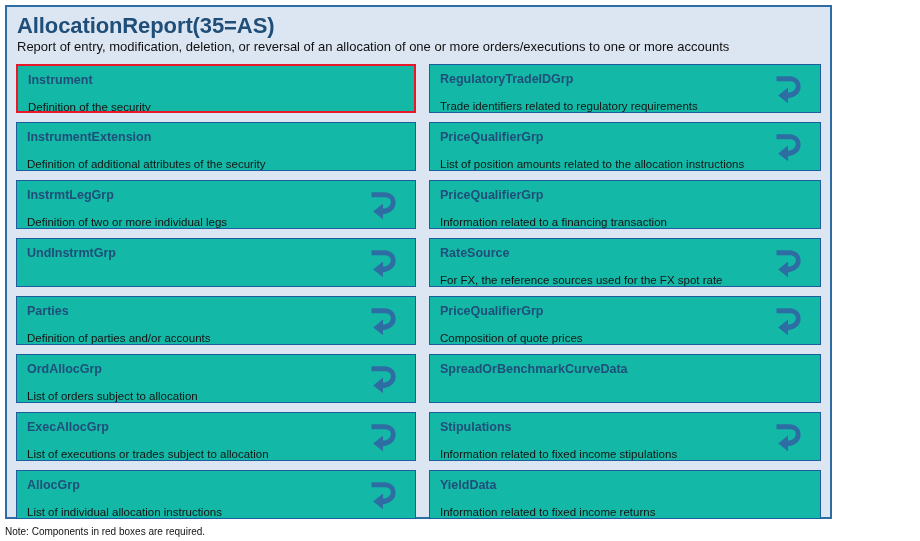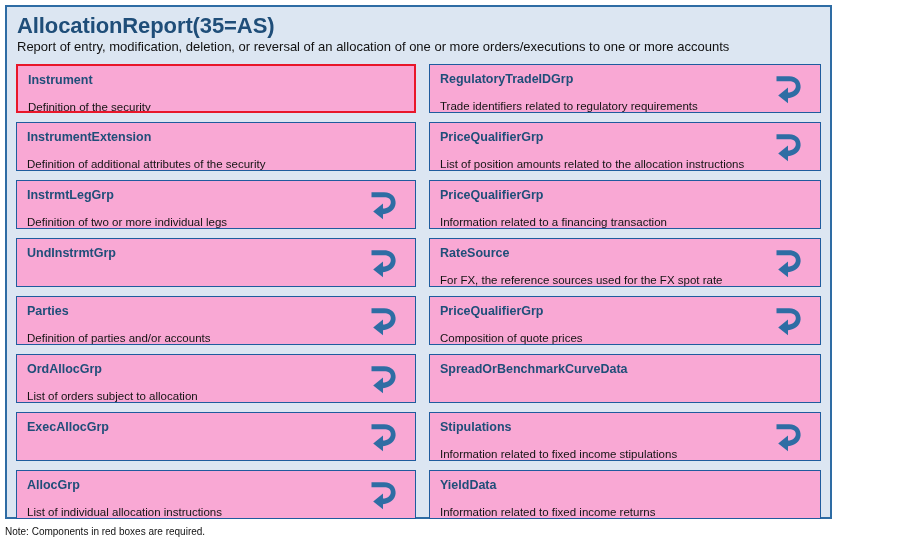--- a/index.html
+++ b/index.html
@@ -64,21 +64,21 @@
     gap: 9px;
   }
 
   .column.left { width: 401px; }
   .column.right { width: 393px; }
 
   .comp-box {
     position: relative;
     height: 49px;
     box-sizing: border-box;
-    background: #f9a8d4;
+    background: #14b8a6;
     border: 1px solid #1f5c9e;
     padding: 6px 0 0 10px;
     overflow: hidden;
   }
 
   .comp-box.required {
     border: 2px solid #e8172a;
   }
 
   .comp-title {
@@ -158,20 +158,21 @@
         </div>
         <div class="comp-box">
           <div class="comp-title">OrdAllocGrp</div>
           <div class="comp-desc">List of orders subject to allocation</div>
           <svg class="repeat-icon" viewBox="0 0 30 34" aria-hidden="true">
             <path d="M3.5 4.2 L16.0 4.2 C24.5 4.2 28.0 10.0 27.6 15.6 C27.2 21.4 22.2 25.6 15.0 26.2 L15.0 31.2 L5.2 23.4 L15.0 15.6 L15.0 20.6 C19.6 20.2 22.6 17.6 22.8 14.4 C23.0 11.0 20.4 9.2 16.0 9.2 L3.5 9.2 Z" fill="#2e6da4"></path>
           </svg>
         </div>
         <div class="comp-box">
           <div class="comp-title">ExecAllocGrp</div>
+          <div class="comp-desc">List of executions or trades subject to allocation</div>
           <svg class="repeat-icon" viewBox="0 0 30 34" aria-hidden="true">
             <path d="M3.5 4.2 L16.0 4.2 C24.5 4.2 28.0 10.0 27.6 15.6 C27.2 21.4 22.2 25.6 15.0 26.2 L15.0 31.2 L5.2 23.4 L15.0 15.6 L15.0 20.6 C19.6 20.2 22.6 17.6 22.8 14.4 C23.0 11.0 20.4 9.2 16.0 9.2 L3.5 9.2 Z" fill="#2e6da4"></path>
           </svg>
         </div>
         <div class="comp-box">
           <div class="comp-title">AllocGrp</div>
           <div class="comp-desc">List of individual allocation instructions</div>
           <svg class="repeat-icon" viewBox="0 0 30 34" aria-hidden="true">
             <path d="M3.5 4.2 L16.0 4.2 C24.5 4.2 28.0 10.0 27.6 15.6 C27.2 21.4 22.2 25.6 15.0 26.2 L15.0 31.2 L5.2 23.4 L15.0 15.6 L15.0 20.6 C19.6 20.2 22.6 17.6 22.8 14.4 C23.0 11.0 20.4 9.2 16.0 9.2 L3.5 9.2 Z" fill="#2e6da4"></path>
           </svg>

